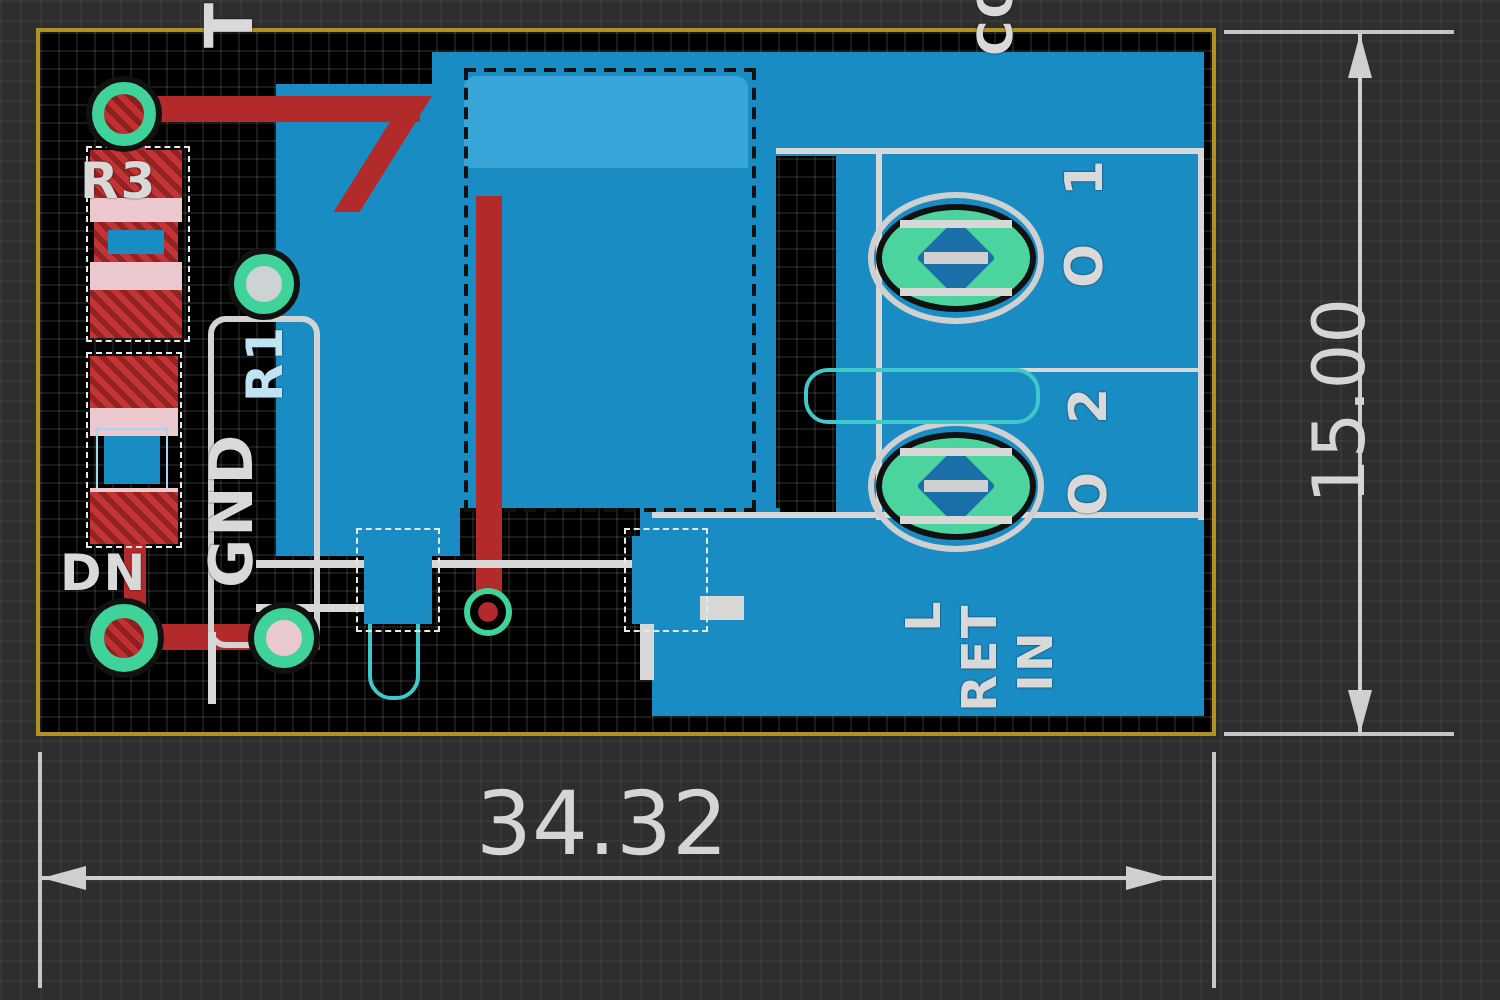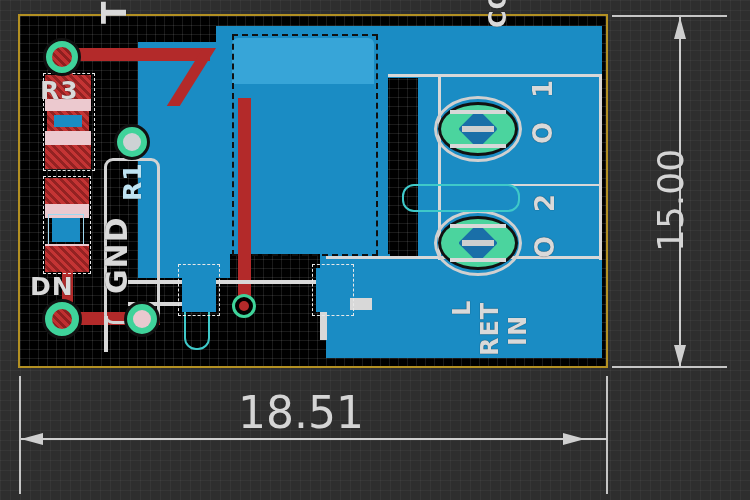--- a/index.html
+++ b/index.html
@@ -201,15 +201,15 @@
     <div class="arw arw-d" style="left:674px;top:345px;"></div>
     <div class="dim-txt rot90" style="left:650px;top:252px;font-size:36px;">15.00</div>
   </div>
 
   <div>
     <div class="dim-line" style="left:19px;top:376px;width:2px;height:118px;background:#c6c6c6;"></div>
     <div class="dim-line" style="left:606px;top:376px;width:2px;height:118px;background:#c6c6c6;"></div>
     <div class="dim-line" style="left:21px;top:438px;width:586px;height:2px;"></div>
     <div class="arw arw-l" style="left:21px;top:433px;"></div>
     <div class="arw arw-r" style="left:563px;top:433px;"></div>
-    <div class="dim-txt" style="left:238px;top:387px;font-size:44px;">18.51</div>
+    <div class="dim-txt" style="left:238px;top:387px;font-size:44px;">34.32</div>
   </div>
 </div>
 
 </body></html>

